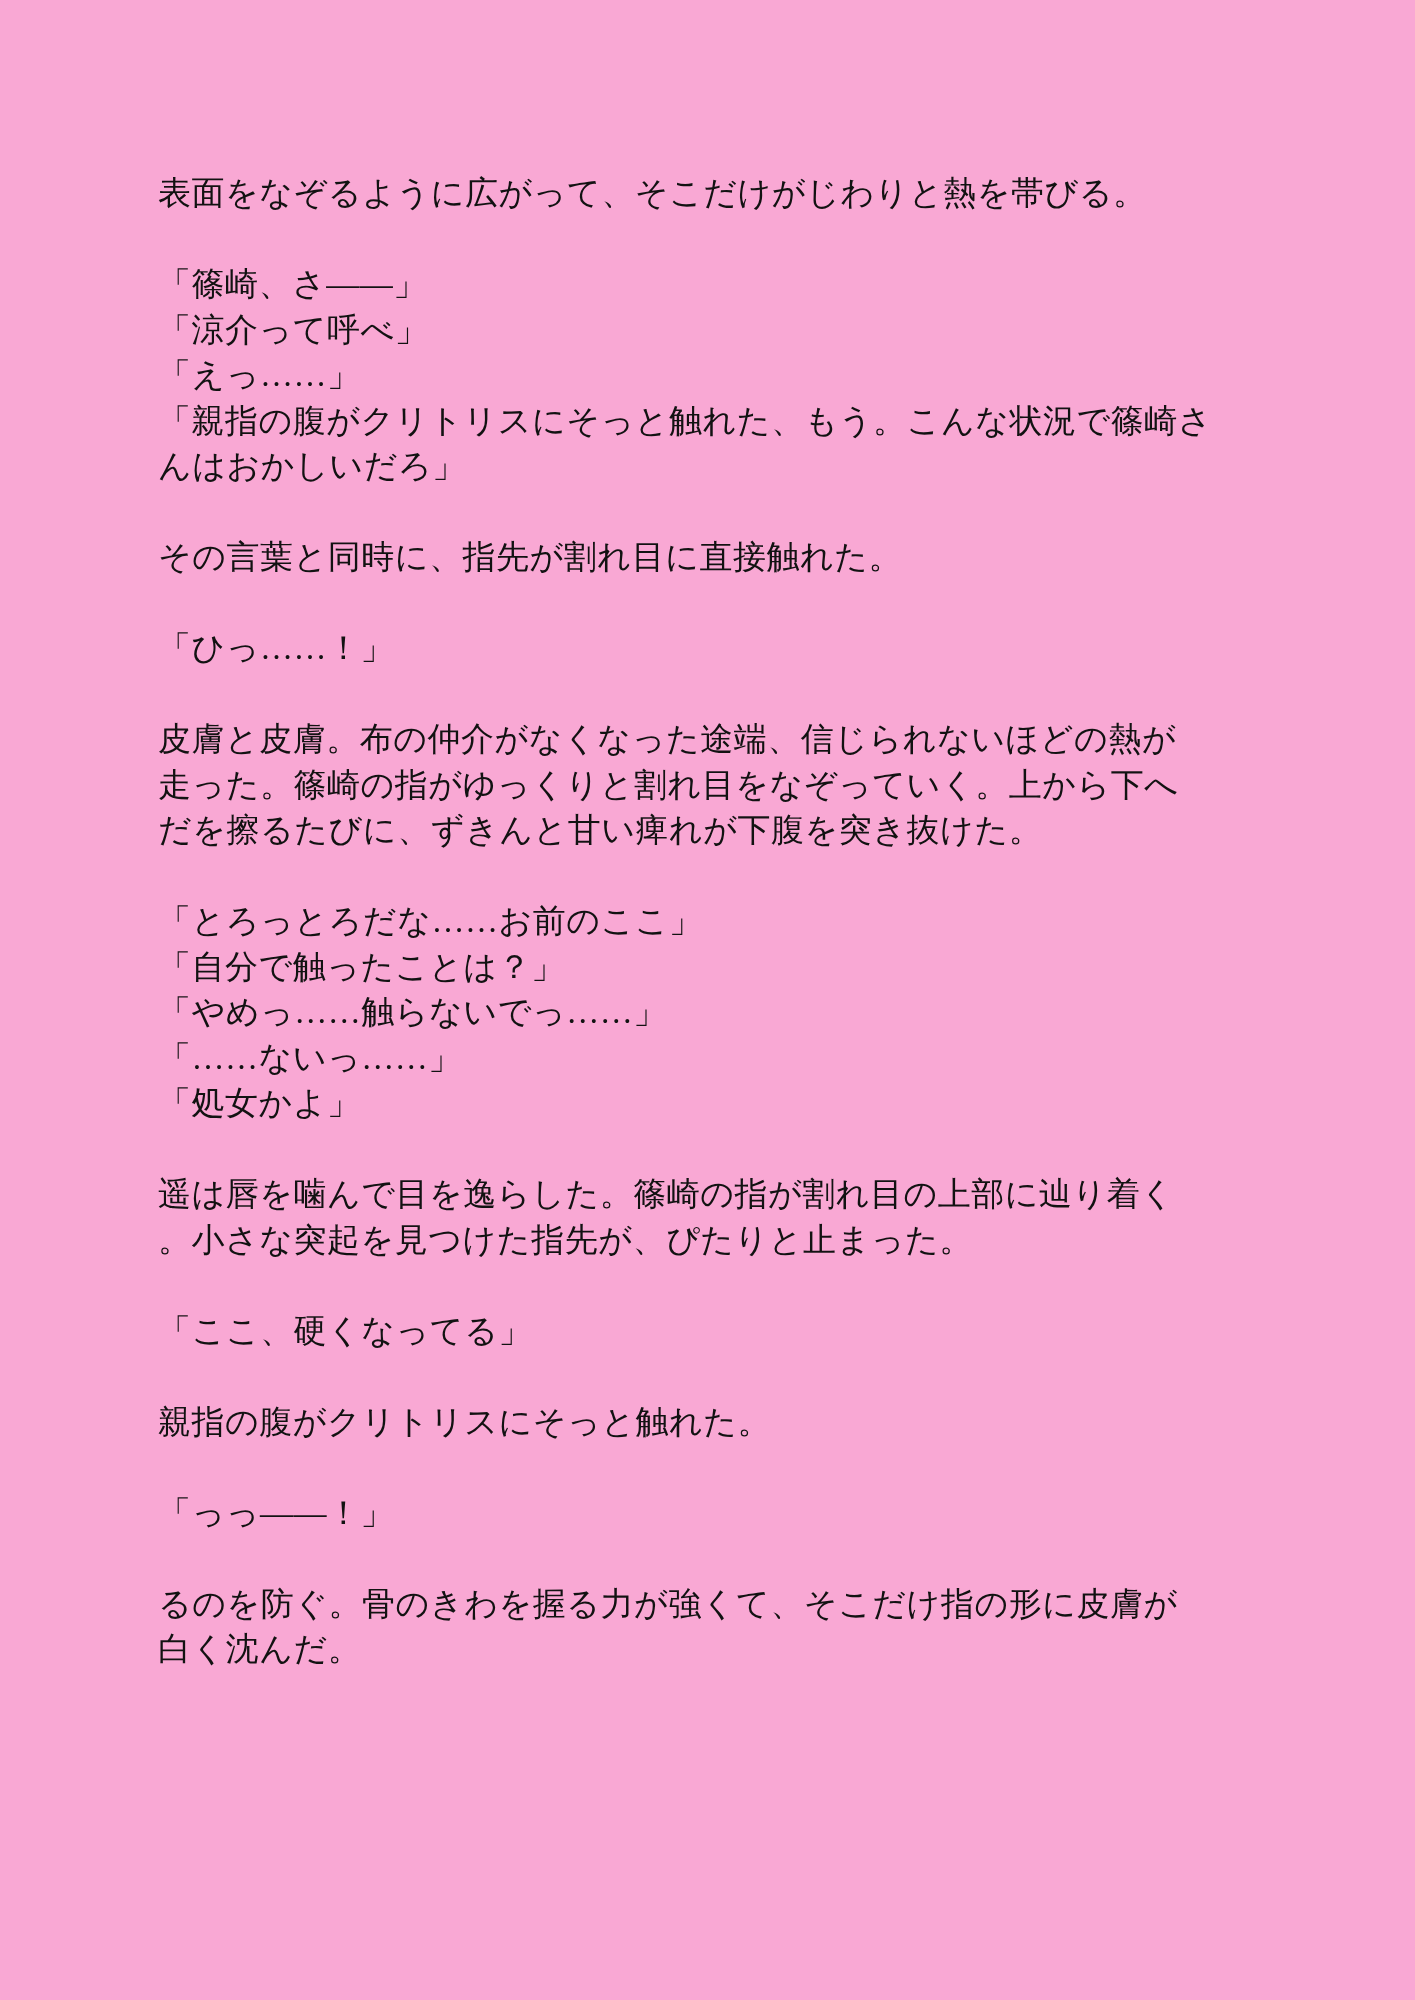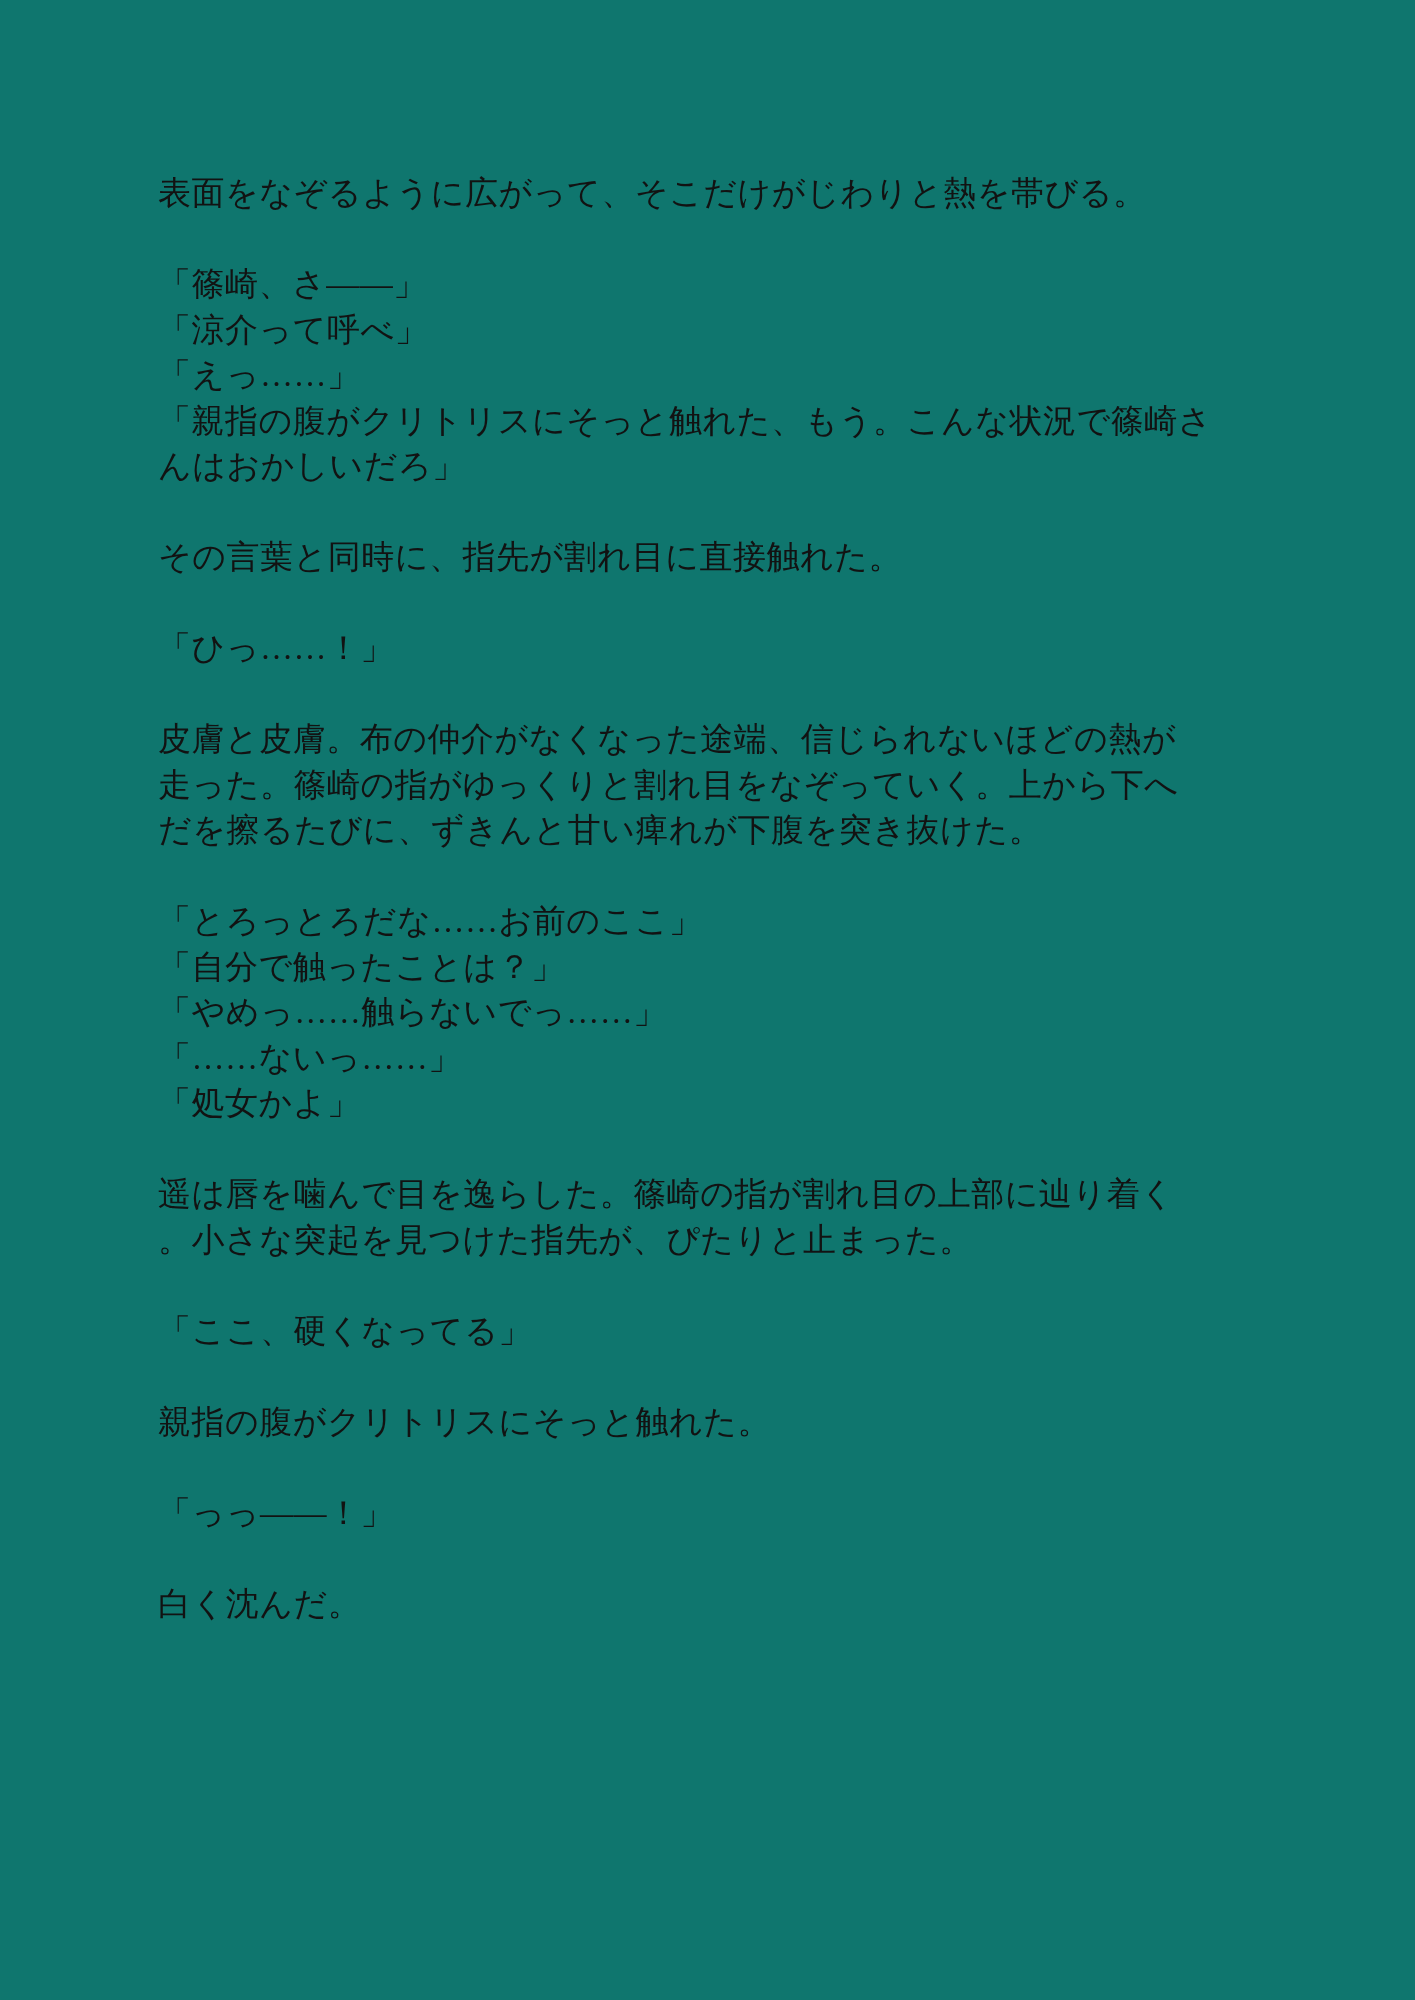--- a/index.html
+++ b/index.html
@@ -4,21 +4,21 @@
 <style>
   html, body {
     margin: 0;
     padding: 0;
     background: #ffffff;
   }
   .page {
     position: relative;
     width: 1415px;
     height: 2000px;
-    background: #0f766e;
+    background: #f9a8d4;
     overflow: hidden;
     box-sizing: border-box;
   }
   .novel-text {
     position: absolute;
     top: 171px;
     left: 158px;
     width: 1110px;
     font-family: "Liberation Serif", "DejaVu Serif", serif;
     font-size: 33px;
@@ -65,15 +65,16 @@
       <div class="text-line blank"></div>
       <div class="text-line">遥は唇を噛んで目を逸らした。篠崎の指が割れ目の上部に辿り着く</div>
       <div class="text-line">。小さな突起を見つけた指先が、ぴたりと止まった。</div>
       <div class="text-line blank"></div>
       <div class="text-line">「ここ、硬くなってる」</div>
       <div class="text-line blank"></div>
       <div class="text-line">親指の腹がクリトリスにそっと触れた。</div>
       <div class="text-line blank"></div>
       <div class="text-line">「っっ——！」</div>
       <div class="text-line blank"></div>
+      <div class="text-line">るのを防ぐ。骨のきわを握る力が強くて、そこだけ指の形に皮膚が</div>
       <div class="text-line">白く沈んだ。</div>
     </div>
 </div>
 
 </body></html>

